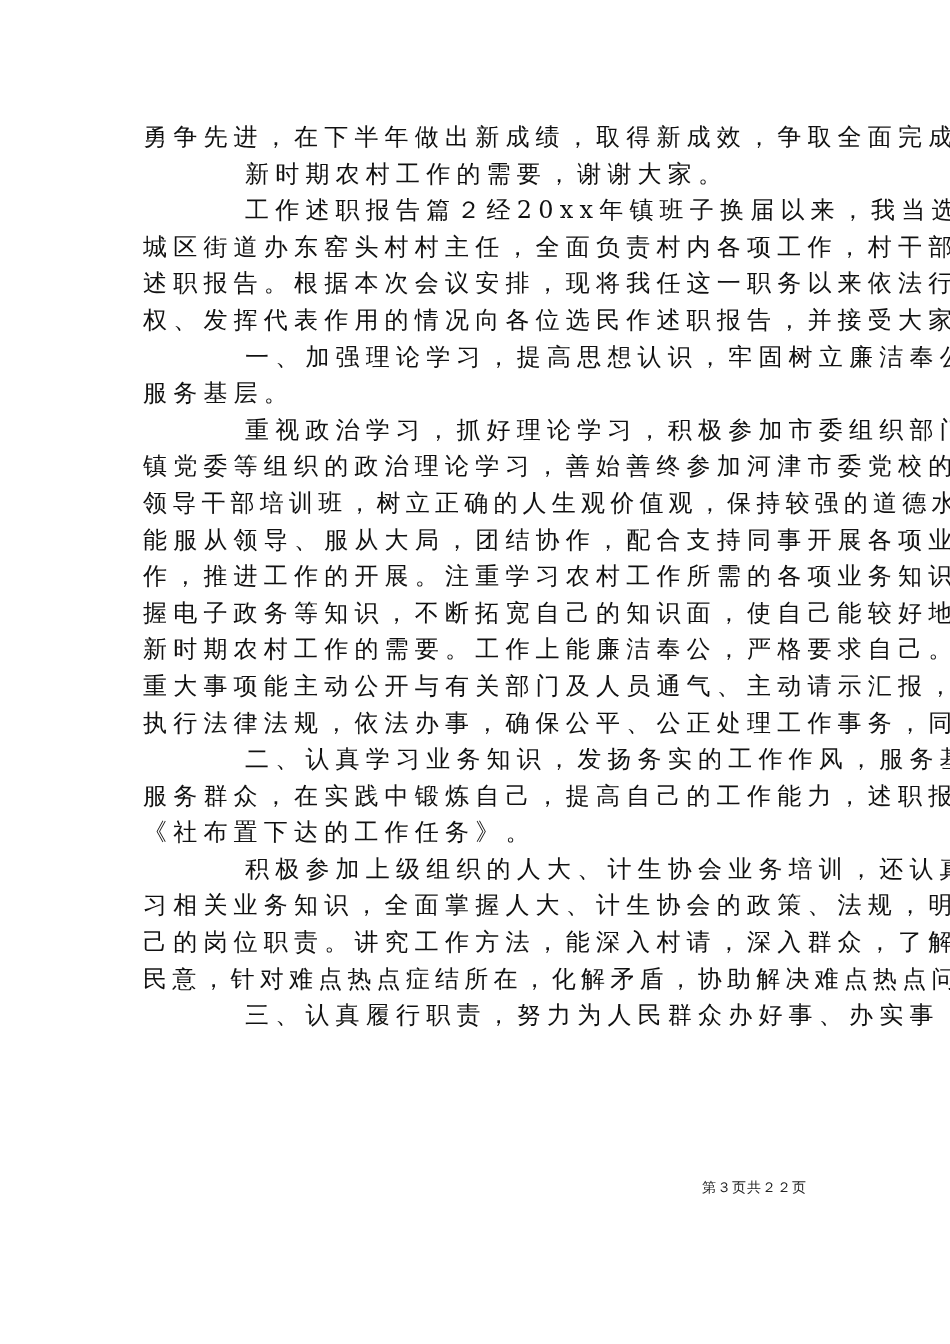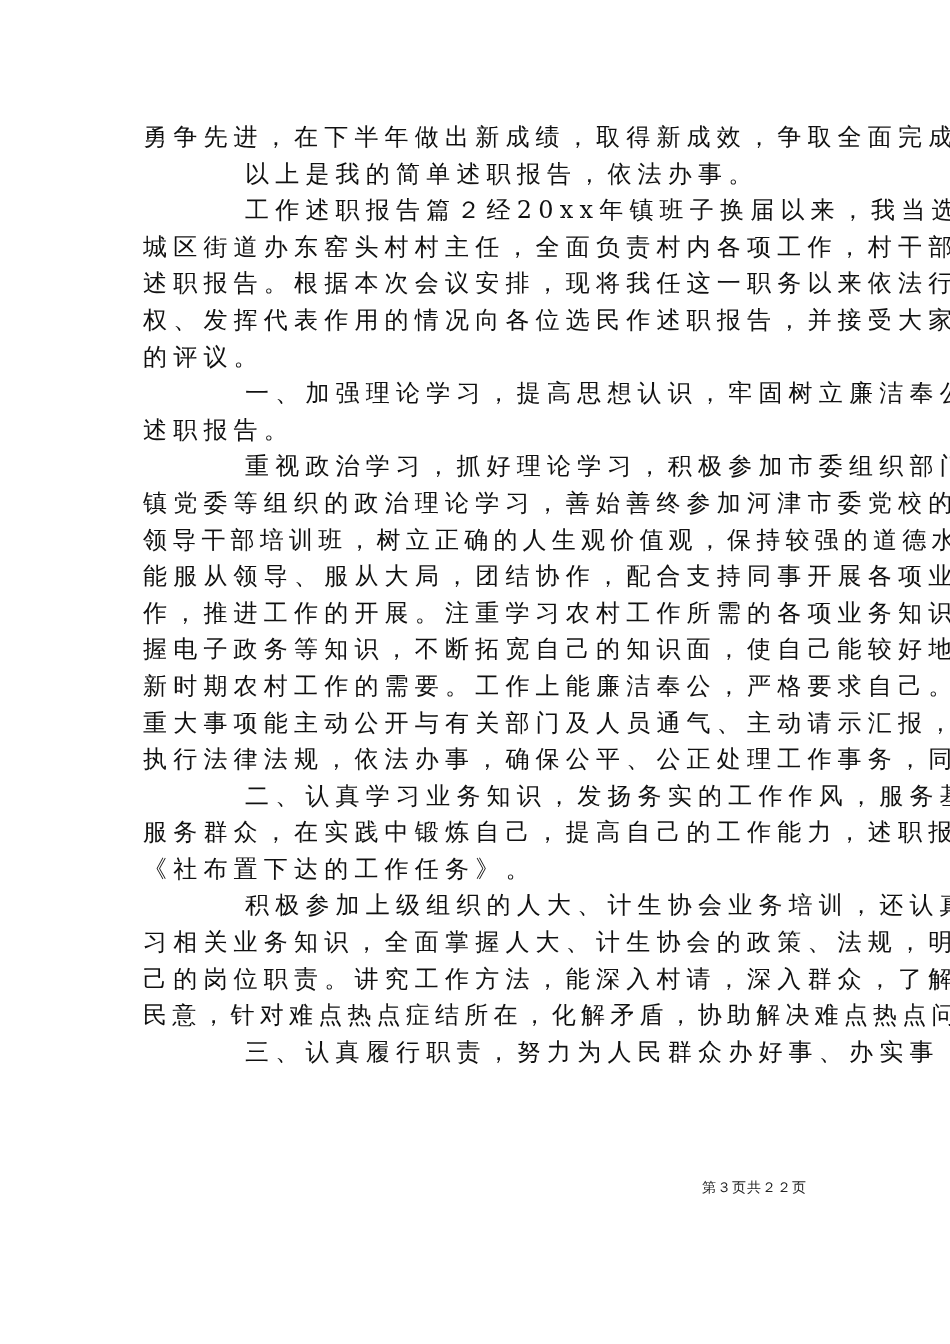--- a/index.html
+++ b/index.html
@@ -53,28 +53,27 @@
       font-family: "DejaVu Sans", "Liberation Sans", sans-serif;
       text-align: right;
     }
   </style>
 </head>
 <body>
 
 <div class="page">
   <div class="body-text">
     <div class="line">勇争先进，在下半年做出新成绩，取得新成效，争取全面完成旅行</div>
-    <div class="line indent">以上是我的简单述职报告，依法办事。</div>
+    <div class="line indent">新时期农村工作的需要，谢谢大家。</div>
     <div class="line indent">工作述职报告篇２经20xx年镇班子换届以来，我当选为</div>
     <div class="line">城区街道办东窑头村村主任，全面负责村内各项工作，村干部个人</div>
     <div class="line">述职报告。根据本次会议安排，现将我任这一职务以来依法行使职</div>
     <div class="line">权、发挥代表作用的情况向各位选民作述职报告，并接受大家对我</div>
-    <div class="line">的评议。</div>
     <div class="line indent">一、加强理论学习，提高思想认识，牢固树立廉洁奉公的</div>
-    <div class="line">述职报告。</div>
+    <div class="line">服务基层。</div>
     <div class="line indent">重视政治学习，抓好理论学习，积极参加市委组织部门、</div>
     <div class="line">镇党委等组织的政治理论学习，善始善终参加河津市委党校的乡镇</div>
     <div class="line squeeze">领导干部培训班，树立正确的人生观价值观，保持较强的道德水准。</div>
     <div class="line">能服从领导、服从大局，团结协作，配合支持同事开展各项业务工</div>
     <div class="line">作，推进工作的开展。注重学习农村工作所需的各项业务知识，掌</div>
     <div class="line">握电子政务等知识，不断拓宽自己的知识面，使自己能较好地适应</div>
     <div class="line">新时期农村工作的需要。工作上能廉洁奉公，严格要求自己。遇到</div>
     <div class="line">重大事项能主动公开与有关部门及人员通气、主动请示汇报，严格</div>
     <div class="line">执行法律法规，依法办事，确保公平、公正处理工作事务，同时能</div>
     <div class="line indent">二、认真学习业务知识，发扬务实的工作作风，服务基层</div>

